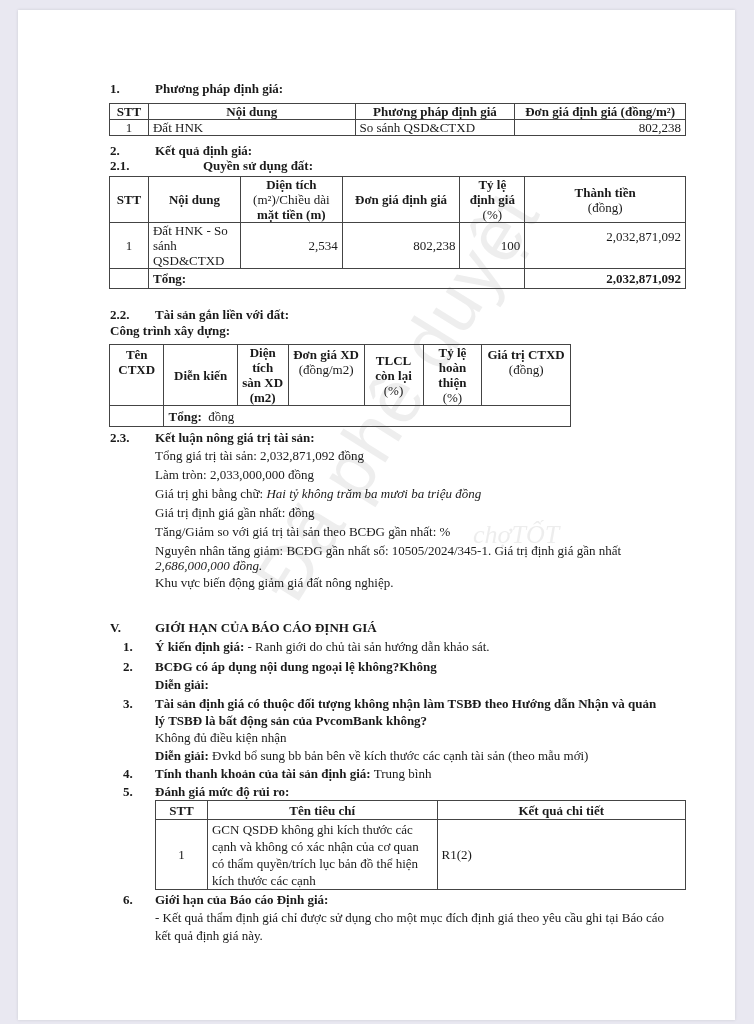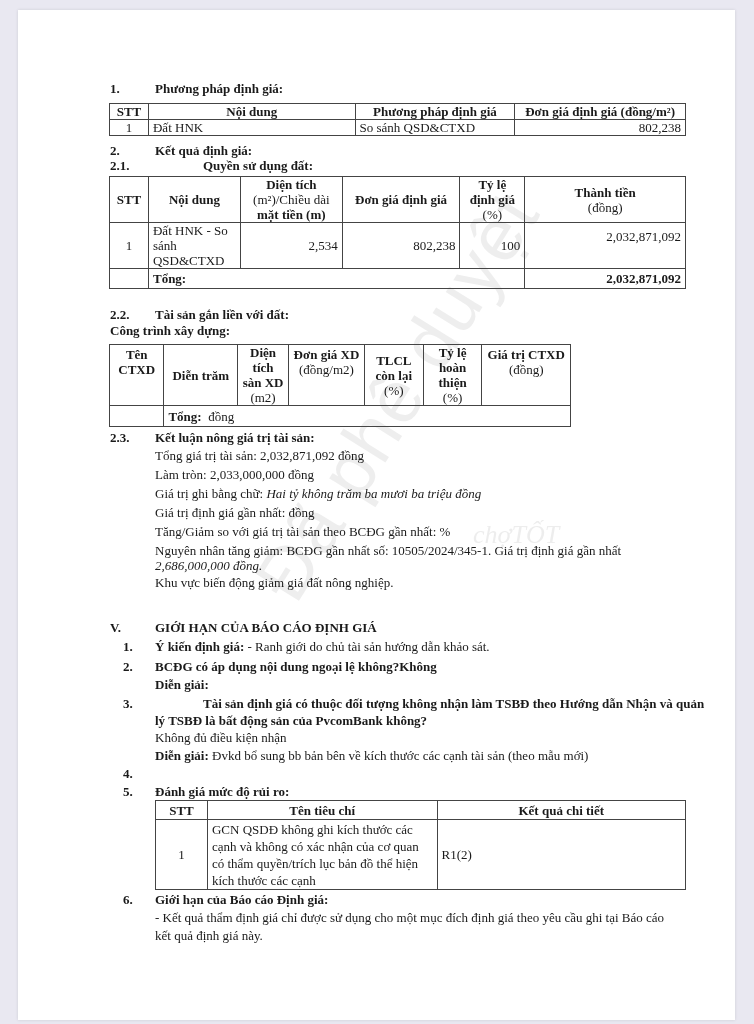--- a/index.html
+++ b/index.html
@@ -140,25 +140,25 @@
         <col style="width:70px">
         <col style="width:75px">
         <col style="width:121px">
       </colgroup>
     <tbody>
         <tr style="height:47px">
       <th style="vertical-align:top;padding-top:2px">
         <div>Tên</div>
         <div>CTXD</div>
       </th>
-      <th>Diễn trăm</th>
+      <th>Diễn kiến</th>
       <th>
         <div>Diện tích</div>
         <div>sàn XD</div>
-        <div style="font-weight:normal">(m2)</div>
+        <div style="font-weight:bold">(m2)</div>
       </th>
       <th style="vertical-align:top;padding-top:2px">
         <div>Đơn giá XD</div>
         <div style="font-weight:normal">(đồng/m2)</div>
       </th>
       <th>
         <div>TLCL</div>
         <div>còn lại</div>
         <div style="font-weight:normal">(%)</div>
       </th>
@@ -200,28 +200,31 @@
   <div class="abs t b" style="left:105px;top:629px;">1.</div>
   <div class="abs t" style="left:137px;top:629px;">
     <span class="b">Ý kiến định giá:</span><span> - Ranh giới do chủ tài sản hướng dẫn khảo sát.</span>
   </div>
 
   <div class="abs t b" style="left:105px;top:649px;">2.</div>
   <div class="abs t b" style="left:137px;top:649px;">BCĐG có áp dụng nội dung ngoại lệ không?Không</div>
   <div class="abs t b" style="left:137px;top:667px;">Diễn giải:</div>
 
   <div class="abs t b" style="left:105px;top:686px;">3.</div>
-  <div class="abs t b" style="left:137px;top:686px;margin-left:48px;">Tài sản định giá có thuộc đối tượng không nhận làm TSBĐ theo Hướng dẫn Nhận và quản</div>
+  <div class="abs t b" style="left:137px;top:686px;">Tài sản định giá có thuộc đối tượng không nhận làm TSBĐ theo Hướng dẫn Nhận và quản</div>
   <div class="abs t b" style="left:137px;top:703px;">lý TSBĐ là bất động sản của PvcomBank không?</div>
   <div class="abs t" style="left:137px;top:720px;">Không đủ điều kiện nhận</div>
   <div class="abs t" style="left:137px;top:738px;">
     <span class="b">Diễn giải:</span><span> Đvkd bổ sung bb bản bên về kích thước các cạnh tài sản (theo mẫu mới)</span>
   </div>
 
   <div class="abs t b" style="left:105px;top:756px;">4.</div>
+  <div class="abs t" style="left:137px;top:756px;">
+    <span class="b">Tính thanh khoản của tài sản định giá:</span><span> Trung bình</span>
+  </div>
 
   <div class="abs t b" style="left:105px;top:774px;">5.</div>
   <div class="abs t b" style="left:137px;top:774px;">Đánh giá mức độ rủi ro:</div>
 
   <table style="left:137px;top:790px;width:531px;">
     <colgroup>
         <col style="width:52px">
         <col style="width:230px">
         <col style="width:249px">
       </colgroup>

